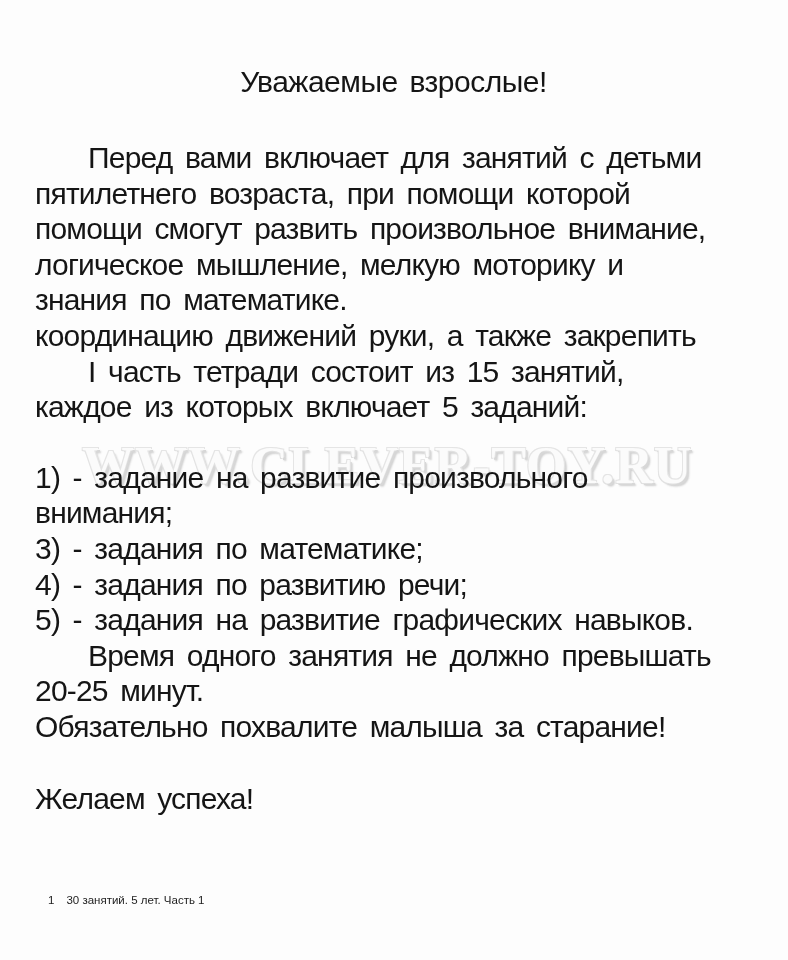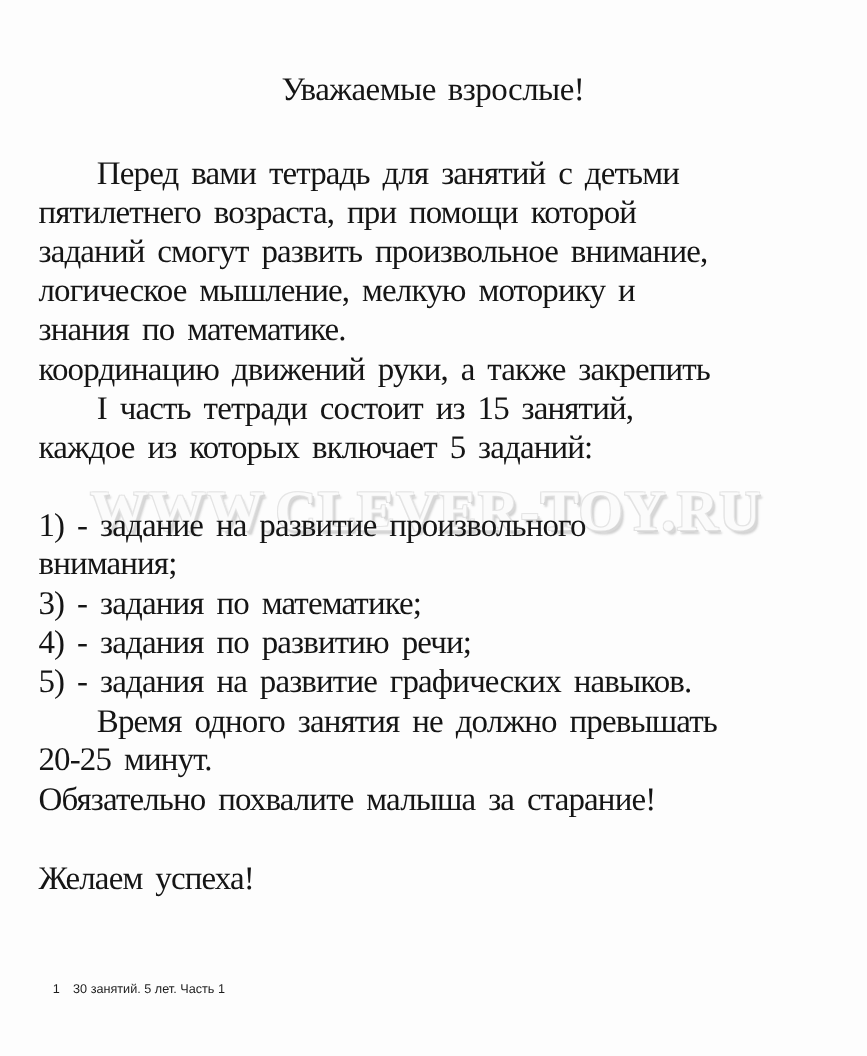--- a/index.html
+++ b/index.html
@@ -32,21 +32,20 @@
     opacity: 0.95;
     white-space: nowrap;
     user-select: none;
   }
   .content {
     position: absolute;
     left: 35px;
     right: 36px;
     top: 0;
     z-index: 1;
-    font-family: Liberation Serif, serif;
   }
   .title {
     margin-top: 64px;
     text-align: center;
     font-size: 30px;
     line-height: 36px;
     letter-spacing: -0.5px;
     word-spacing: 4px;
     white-space: nowrap;
   }
@@ -83,23 +82,23 @@
 
 <div class="page">
 
   <div class="watermark">WWW.CLEVER-TOY.RU</div>
 
   <div class="content">
 
     <div class="title">Уважаемые взрослые!</div>
 
     <div class="body-text">
-      <div class="line indent">Перед вами тетрадь для занятий с детьми</div>
+      <div class="line indent">Перед вами включает для занятий с детьми</div>
       <div class="line">пятилетнего возраста, при помощи которой</div>
-      <div class="line">заданий смогут развить произвольное внимание,</div>
+      <div class="line">помощи смогут развить произвольное внимание,</div>
       <div class="line">логическое мышление, мелкую моторику и</div>
       <div class="line">знания по математике.</div>
       <div class="line">координацию движений руки, а также закрепить</div>
     </div>
 
     <div>
       <div class="line indent">I часть тетради состоит из 15 занятий,</div>
       <div class="line">каждое из которых включает 5 заданий:</div>
     </div>
 

